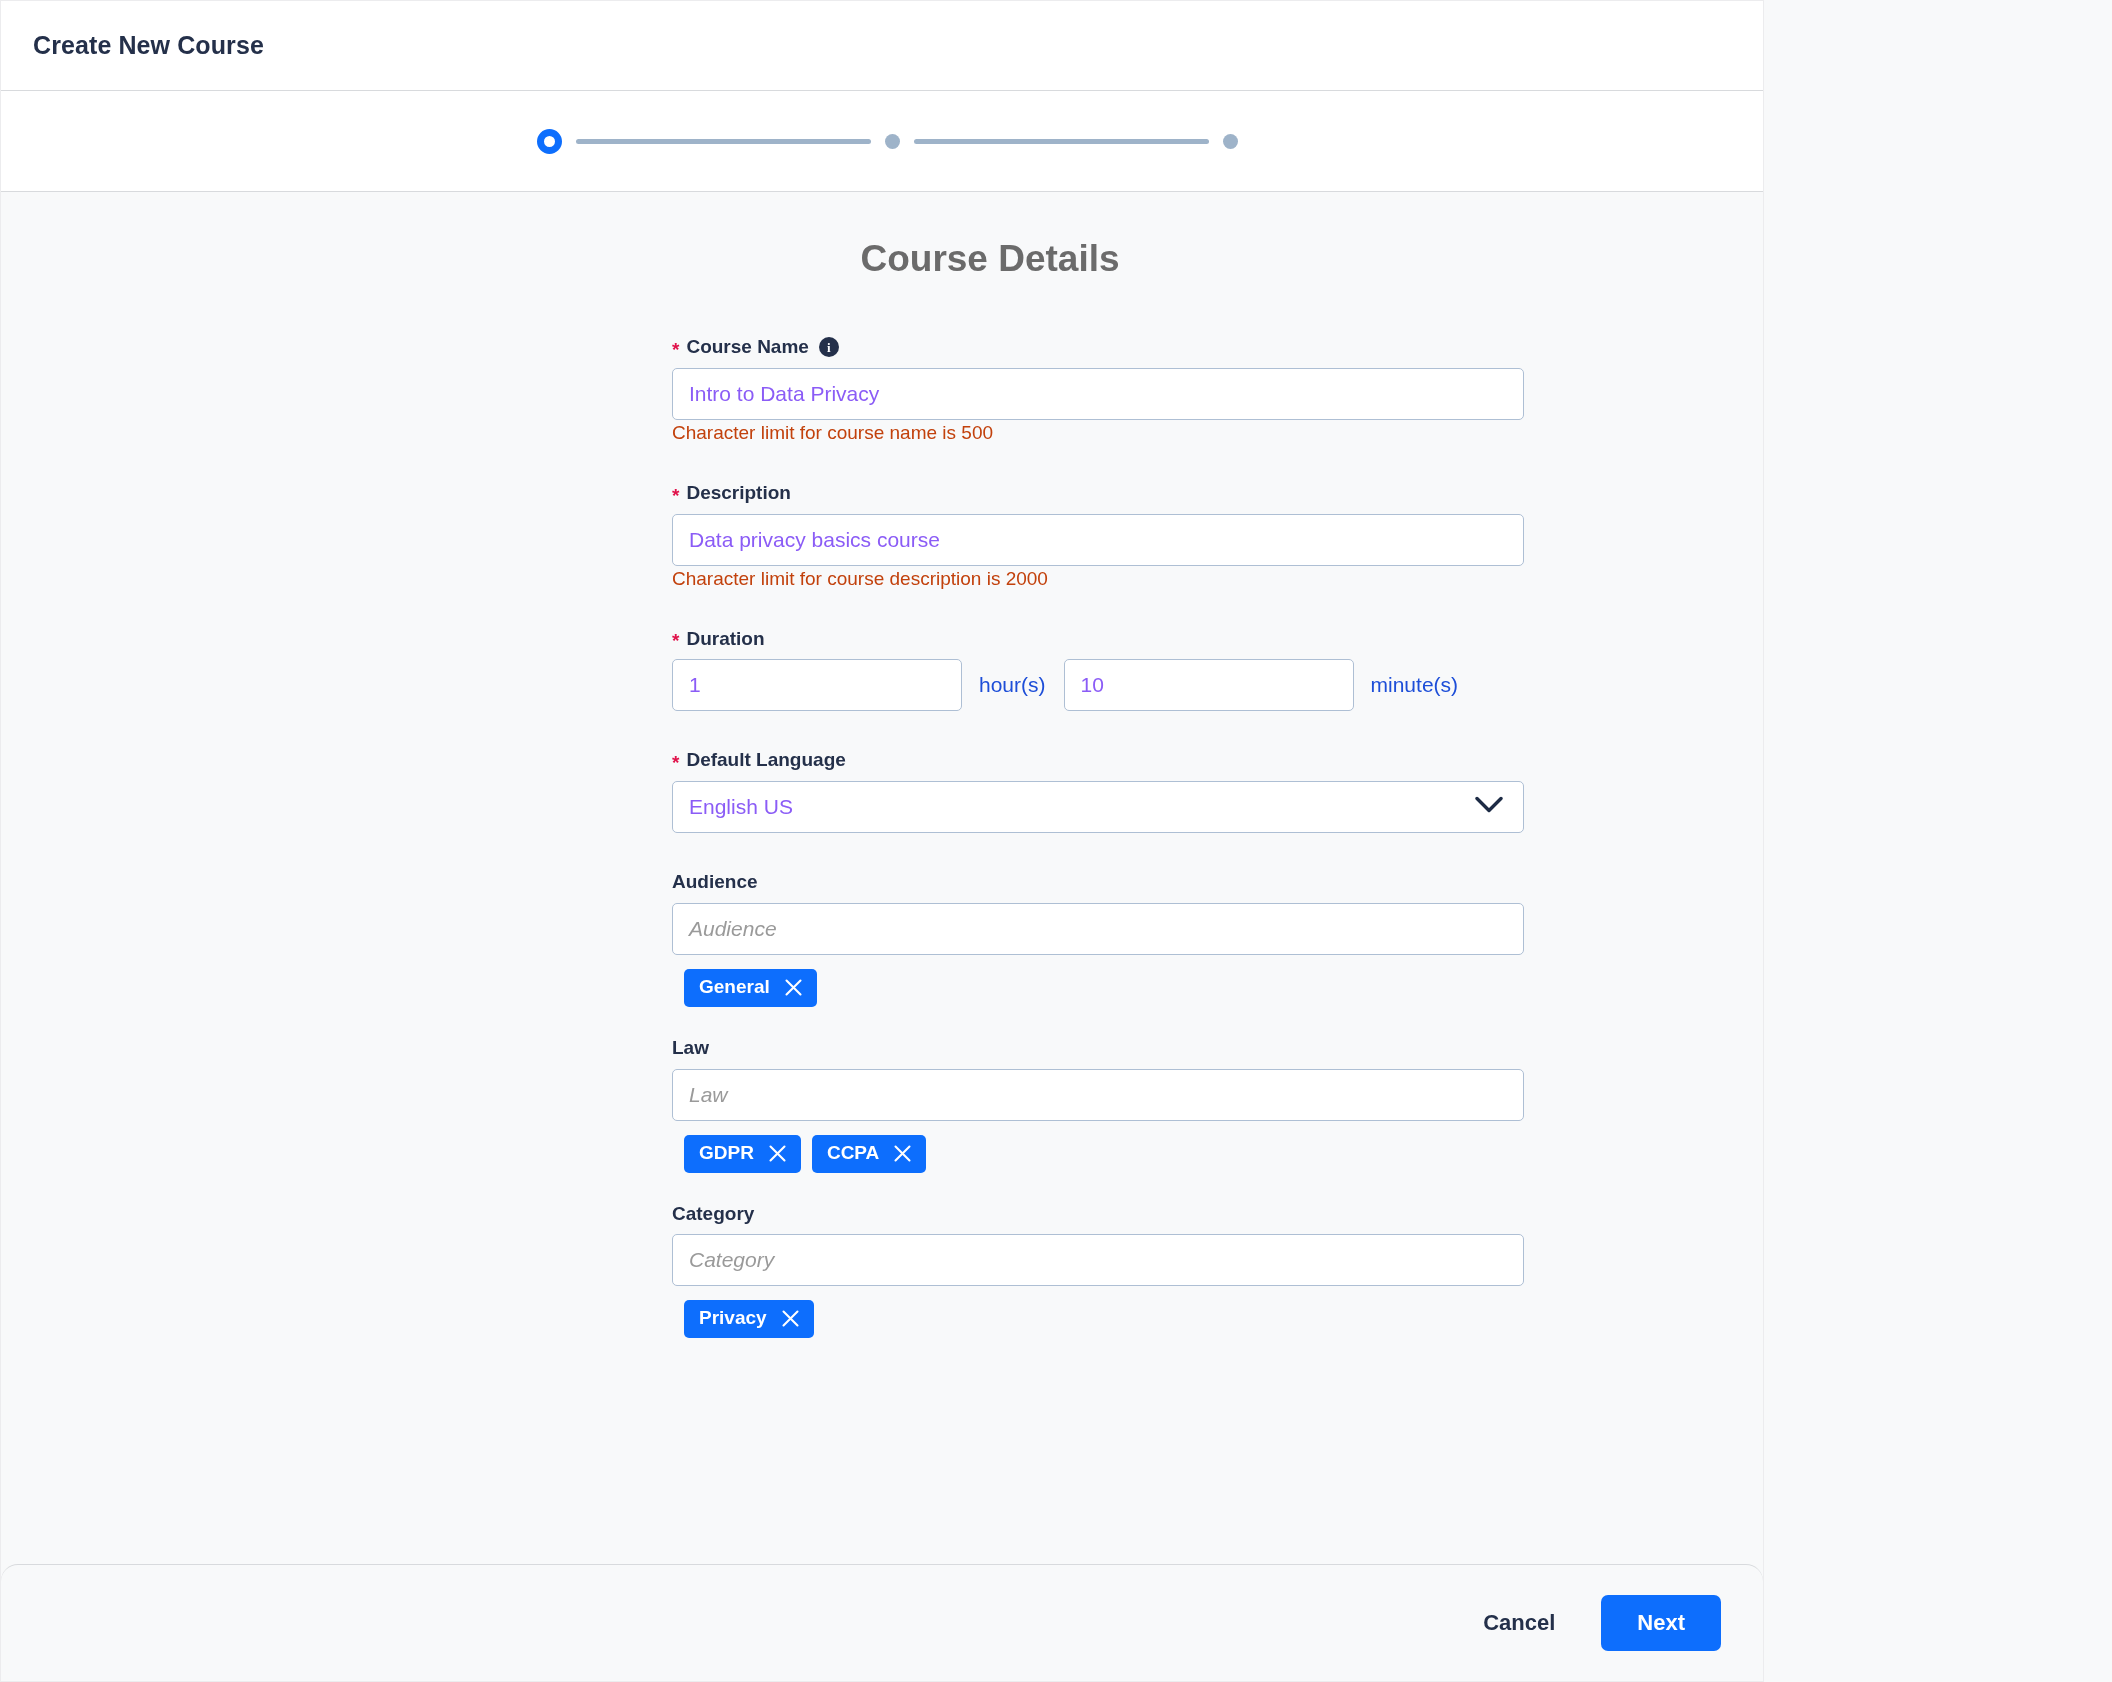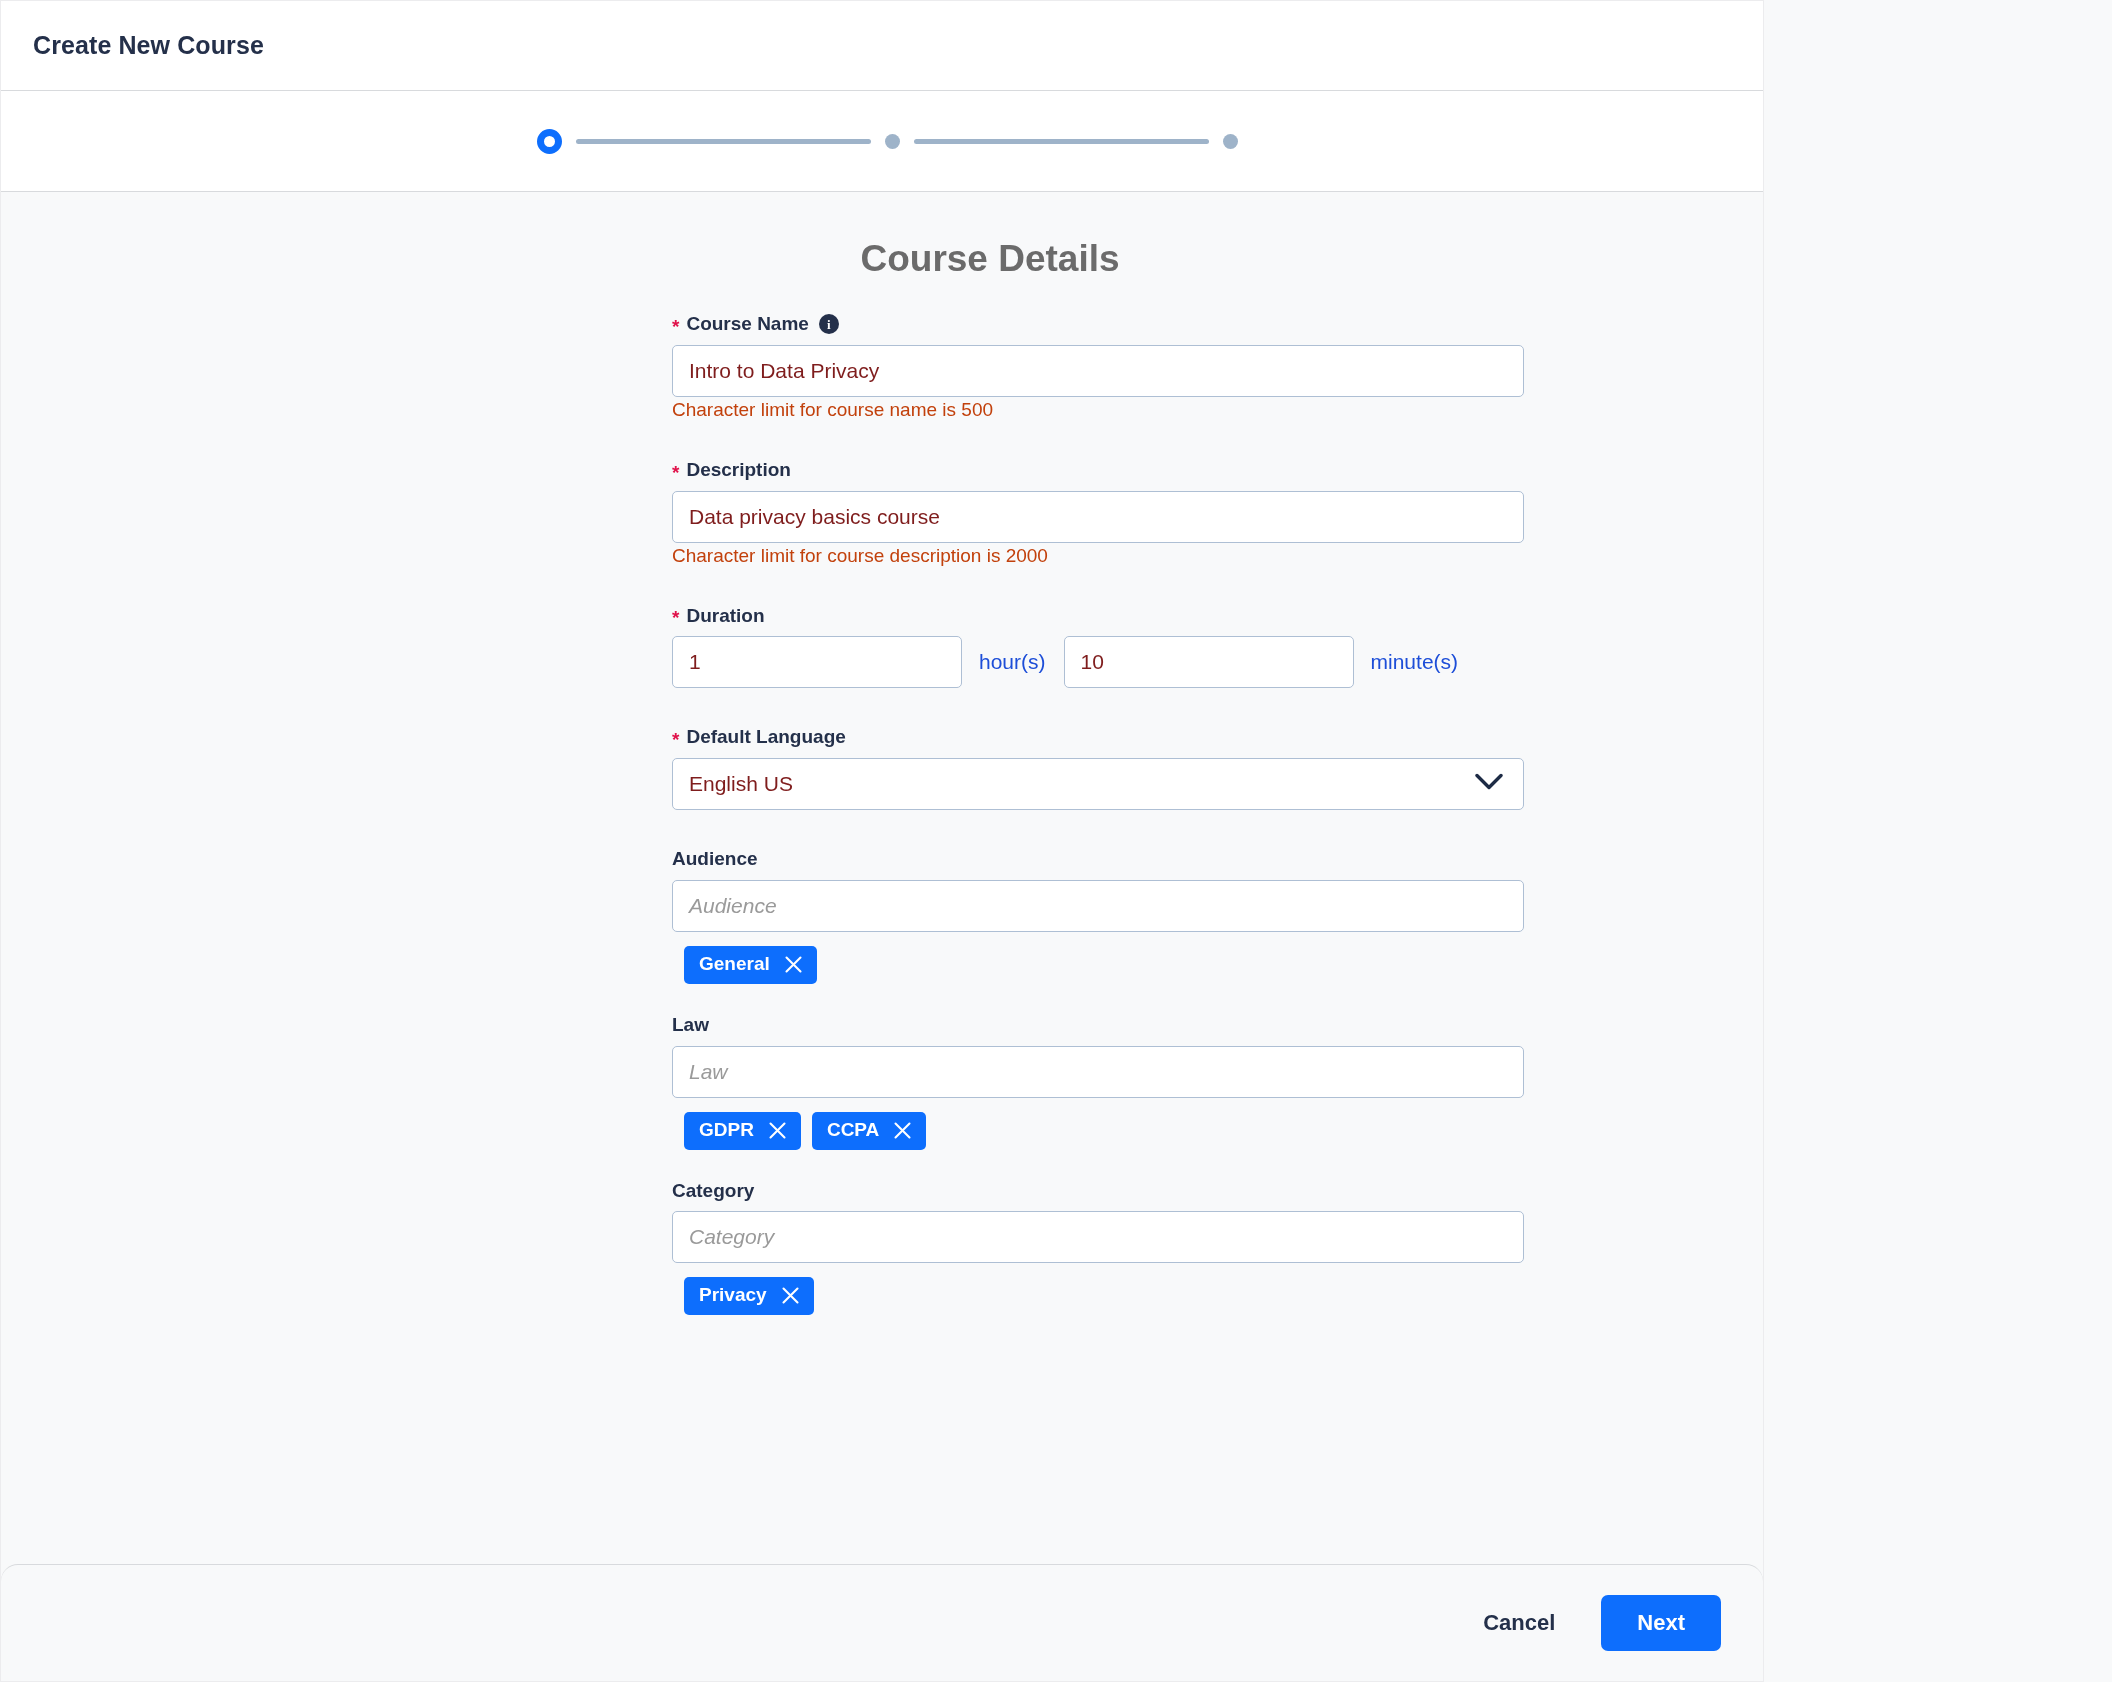--- a/index.html
+++ b/index.html
@@ -91,21 +91,21 @@
   .form-wrap {
     width: 852px;
     margin: 0 auto;
     padding-left: 216px;
   }
   .form-title {
     font-size: 37px;
     font-weight: bold;
     color: #6b6b6b;
     text-align: center;
-    margin: 0 0 33px -216px;
+    margin: 0 0 56px -216px;
     padding-left: 216px;
   }
 
   .field { width: 852px; }
 
   .label {
     font-size: 19px;
     font-weight: bold;
     color: #24304a;
     margin-bottom: 9px;
@@ -140,21 +140,21 @@
   }
 
   .input {
     width: 852px;
     height: 52px;
     background: #ffffff;
     border: 1px solid #aebfd4;
     border-radius: 5px;
     font-family: "Liberation Sans", sans-serif;
     font-size: 21px;
-    color: #7f1d1d;
+    color: #8b5cf6;
     padding: 0 16px;
     display: flex;
     align-items: center;
   }
   .input--ph { color: #9a9a9a; font-style: italic; }
 
   .hint {
     font-size: 19px;
     color: #c2410c;
     margin-top: 2px;

